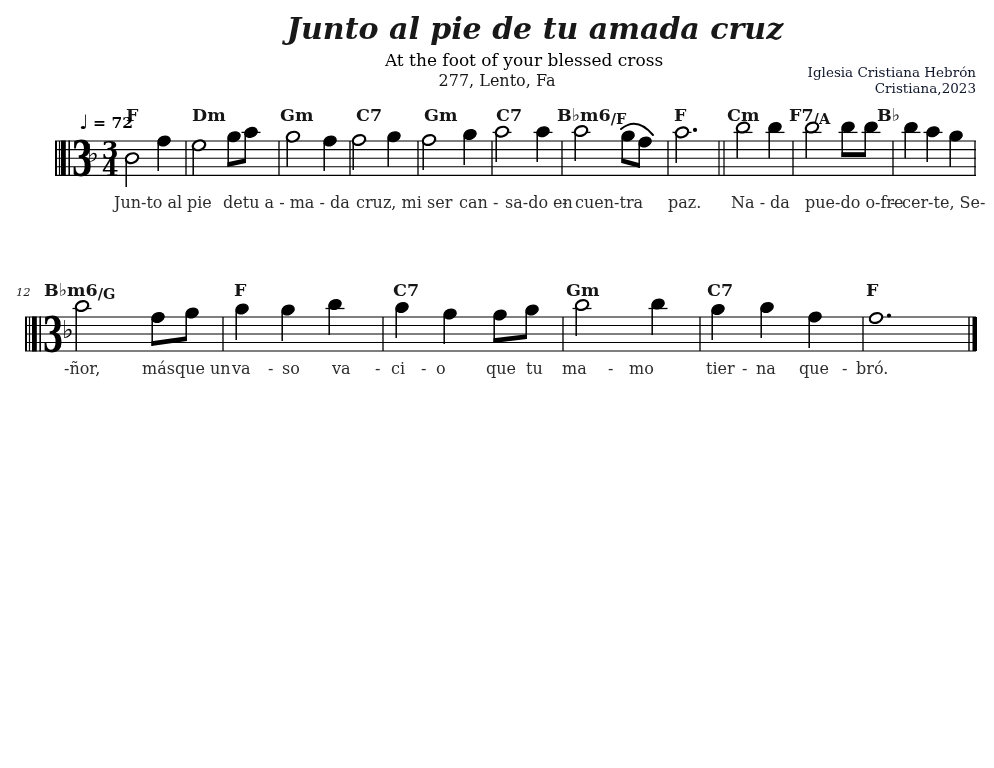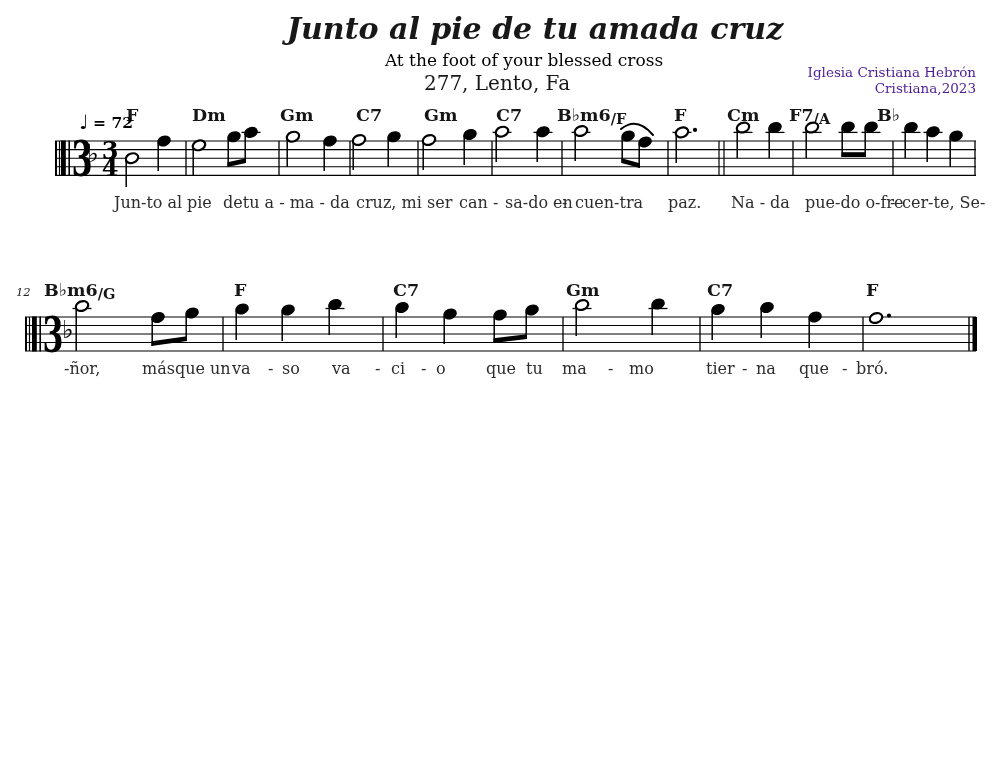--- a/index.html
+++ b/index.html
@@ -3,23 +3,23 @@
 <meta charset="utf-8">
 <style>
   html,body{margin:0;padding:0;background:#ffffff;}
   .page{position:relative;width:994px;height:768px;background:#ffffff;overflow:hidden;
         font-family:"DejaVu Serif", serif; color:#111;}
   .title{position:absolute;top:11px;left:0;width:100%;text-align:center;
          font-size:30px;font-weight:bold;font-style:italic;color:#181818;padding-left:38px;}
   .subtitle{position:absolute;top:50px;left:0;width:100%;text-align:center;
          font-size:17px;color:#000000;margin-left:27px;}
   .meta{position:absolute;top:71px;left:0;width:100%;text-align:center;
-         font-size:20px;color:#181818;}
+         font-size:16px;color:#181818;}
   .attrib{position:absolute;top:65px;right:18px;text-align:right;
-         font-size:13.5px;line-height:1.15;color:#4c1d95;}
+         font-size:13.5px;line-height:1.15;color:#0f172a;}
   #score{position:absolute;left:0;top:0;width:994px;height:768px;}
 </style>
 </head>
 <body>
 
 <div class="page">
   <div class="title">Junto al pie de tu amada cruz</div>
   <div class="subtitle">At the foot of your blessed cross</div>
   <div class="meta">277, Lento, Fa</div>
   <div class="attrib">

